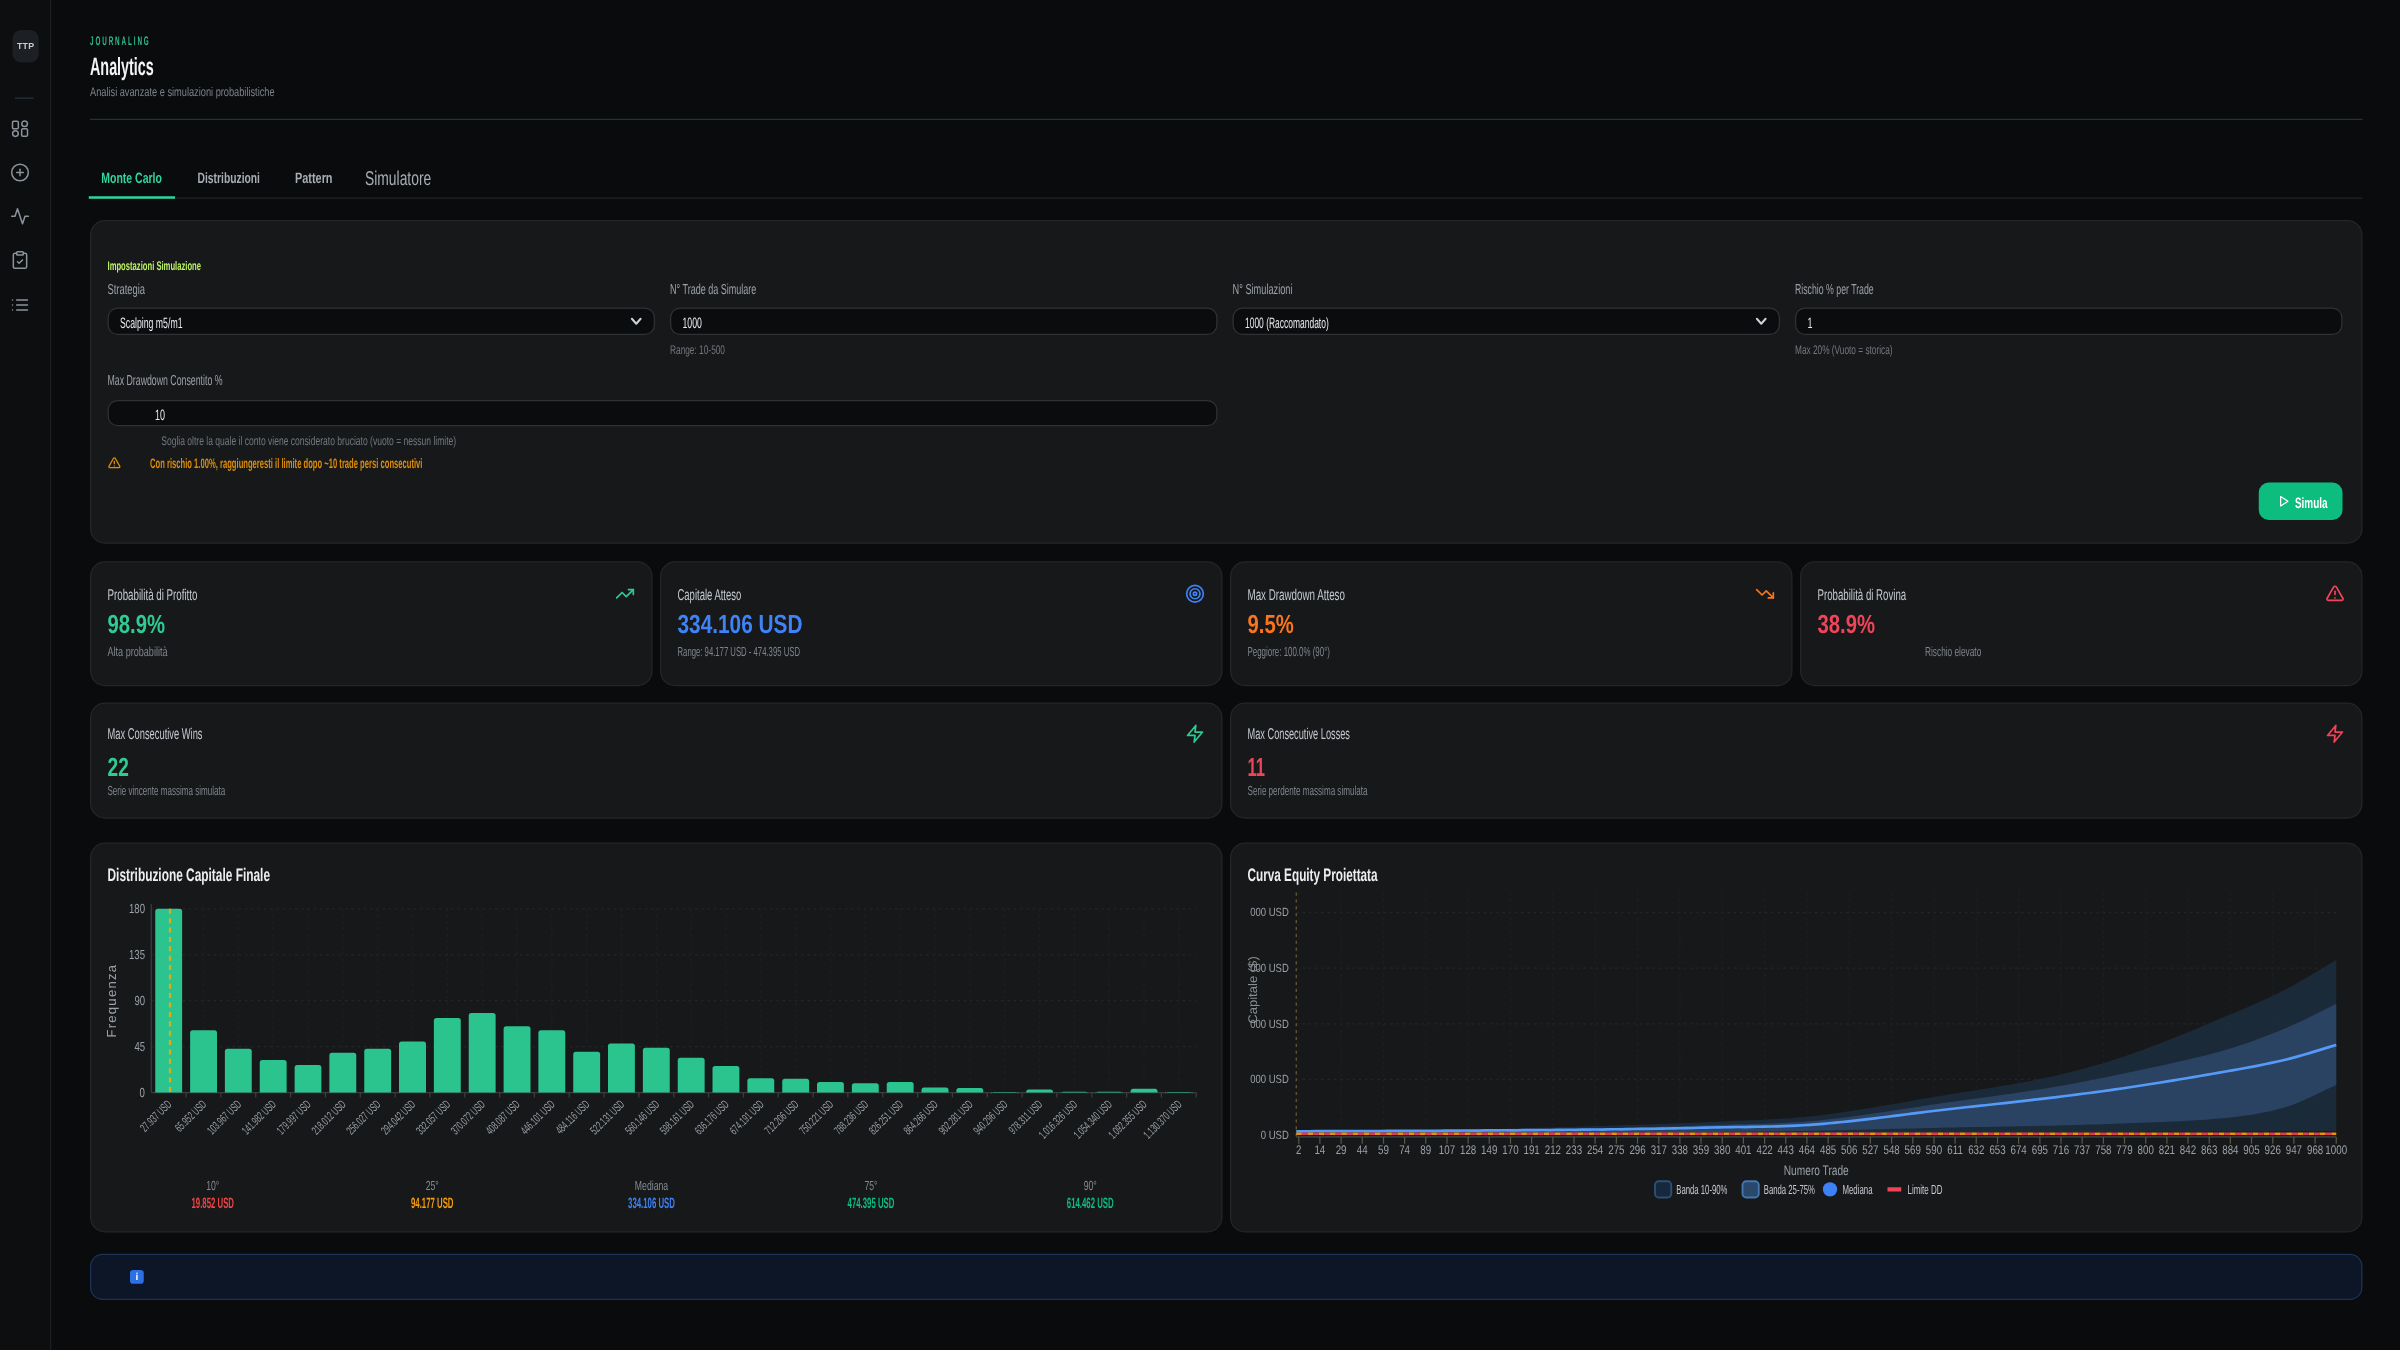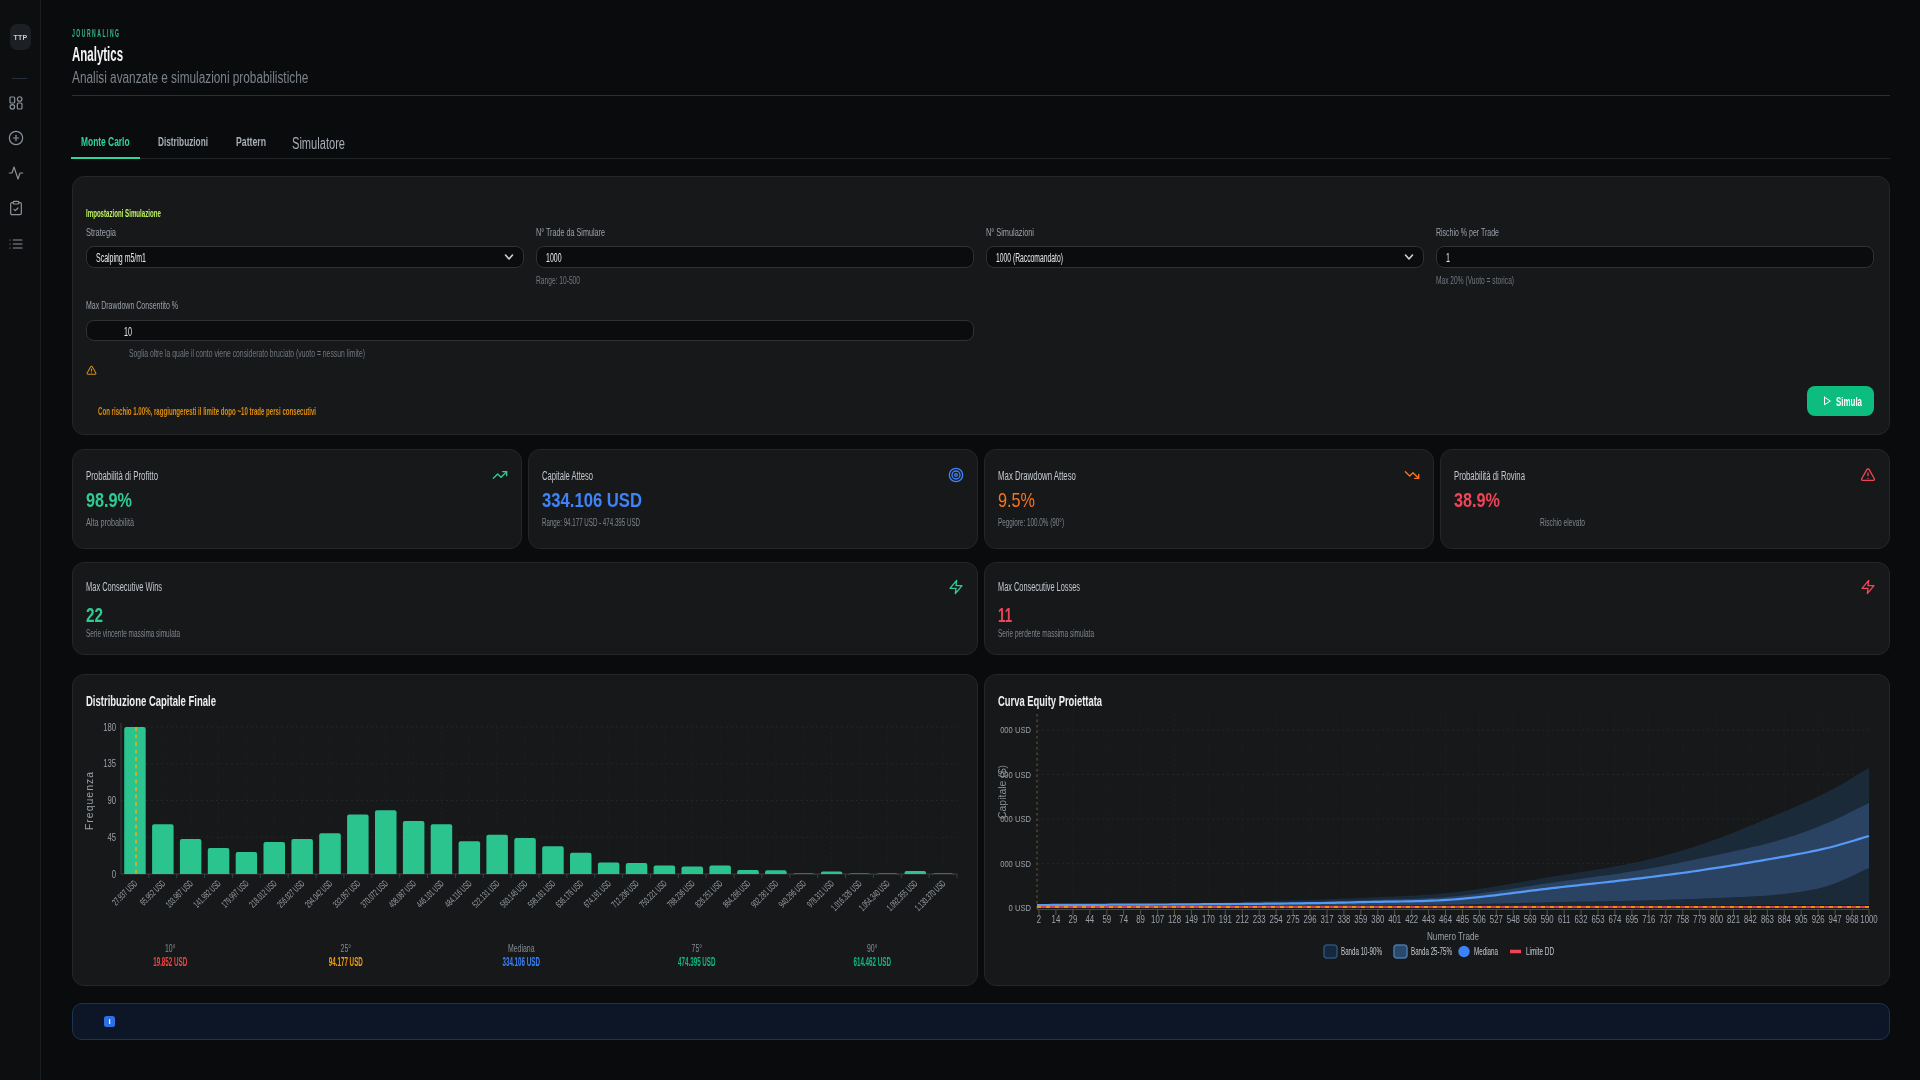--- a/index.html
+++ b/index.html
@@ -34,21 +34,21 @@
 <svg style="position:absolute;left:8px;top:236px" width="16" height="16" viewBox="0 0 24 24" fill="none" stroke="#8b929a" stroke-width="1.8" stroke-linecap="round" stroke-linejoin="round">
       <line x1="8" x2="21" y1="6" y2="6"></line>
       <line x1="8" x2="21" y1="12" y2="12"></line>
       <line x1="8" x2="21" y1="18" y2="18"></line>
       <line x1="3" x2="3.01" y1="6" y2="6"></line>
       <line x1="3" x2="3.01" y1="12" y2="12"></line>
       <line x1="3" x2="3.01" y1="18" y2="18"></line>
     </svg>
 <div class="t" style="left:72px;top:29px;font-size:10px;color:#2ebd8e;font-weight:bold;letter-spacing:3px;"><span style="display:inline-block;transform:scaleX(0.505);transform-origin:0 50%;white-space:nowrap;">JOURNALING</span></div>
 <div class="t" style="left:72px;top:44px;font-size:20px;color:#f2f4f6;font-weight:bold;"><span style="display:inline-block;transform:scaleX(0.574);transform-origin:0 50%;white-space:nowrap;">Analytics</span></div>
-<div class="t" style="left:72px;top:70px;font-size:16px;color:#7b828b;"><span style="display:inline-block;transform:scaleX(0.738);transform-origin:0 50%;white-space:nowrap;">Analisi avanzate e simulazioni probabilistiche</span></div>
+<div class="t" style="left:72px;top:70px;font-size:10px;color:#7b828b;"><span style="display:inline-block;transform:scaleX(0.738);transform-origin:0 50%;white-space:nowrap;">Analisi avanzate e simulazioni probabilistiche</span></div>
 <div style="position:absolute;left:72px;top:95px;width:1818px;height:1px;background:#1e3531;"></div>
 <div style="position:absolute;left:72px;top:158px;width:1818px;height:1px;background:#222527;"></div>
 <div class="t" style="left:81px;top:136px;font-size:12px;color:#2fd49e;font-weight:bold;"><span style="display:inline-block;transform:scaleX(0.700);transform-origin:0 50%;white-space:nowrap;">Monte Carlo</span></div>
 <div class="t" style="left:158px;top:136px;font-size:12px;color:#a6adb5;font-weight:bold;"><span style="display:inline-block;transform:scaleX(0.688);transform-origin:0 50%;white-space:nowrap;">Distribuzioni</span></div>
 <div class="t" style="left:236px;top:136px;font-size:12px;color:#a6adb5;font-weight:bold;"><span style="display:inline-block;transform:scaleX(0.726);transform-origin:0 50%;white-space:nowrap;">Pattern</span></div>
 <div class="t" style="left:292px;top:136px;font-size:16px;color:#a6adb5;font-weight:normal;"><span style="display:inline-block;transform:scaleX(0.693);transform-origin:0 50%;white-space:nowrap;">Simulatore</span></div>
 <div style="position:absolute;left:71px;top:157px;width:69px;height:2.4px;background:#2fd49e;"></div>
 <div class="card" style="left:72px;top:176px;width:1818px;height:259px"></div>
 <div class="t" style="left:86px;top:209px;font-size:10px;color:#bef264;font-weight:bold;"><span style="display:inline-block;transform:scaleX(0.612);transform-origin:0 50%;white-space:nowrap;">Impostazioni Simulazione</span></div>
 <div class="t" style="left:86px;top:227px;font-size:11.5px;color:#9aa1a9;"><span style="display:inline-block;transform:scaleX(0.652);transform-origin:0 50%;white-space:nowrap;">Strategia</span></div>
@@ -73,21 +73,21 @@
 <div class="t" style="left:1436px;top:276px;font-size:10px;color:#71787f;"><span style="display:inline-block;transform:scaleX(0.663);transform-origin:0 50%;white-space:nowrap;">Max 20% (Vuoto = storica)</span></div>
 <div class="t" style="left:86px;top:300px;font-size:11.5px;color:#9aa1a9;"><span style="display:inline-block;transform:scaleX(0.610);transform-origin:0 50%;white-space:nowrap;">Max Drawdown Consentito %</span></div>
 <div class="inp" style="left:86px;top:320px;width:888px;height:21px"></div>
 <div class="t" style="left:96px;top:326px;font-size:12px;color:#e8eaec;margin-left:28px;"><span style="display:inline-block;transform:scaleX(0.599);transform-origin:0 50%;white-space:nowrap;">10</span></div>
 <div class="t" style="left:86px;top:349px;font-size:10px;color:#71787f;margin-left:43px;"><span style="display:inline-block;transform:scaleX(0.683);transform-origin:0 50%;white-space:nowrap;">Soglia oltre la quale il conto viene considerato bruciato (vuoto = nessun limite)</span></div>
 <svg style="position:absolute;left:86px;top:365px" width="11" height="11" viewBox="0 0 24 24" fill="none" stroke="#dd8d0a" stroke-width="2.2" stroke-linecap="round" stroke-linejoin="round">
       <path d="m21.73 18-8-14a2 2 0 0 0-3.48 0l-8 14A2 2 0 0 0 4 20h16a2 2 0 0 0 1.73-2Z"></path>
       <path d="M12 9v4"></path>
       <path d="M12 17h.01"></path>
     </svg>
-<div class="t" style="left:98px;top:366px;font-size:11px;color:#dd8d0a;font-weight:bold;margin-top:40px;"><span style="display:inline-block;transform:scaleX(0.555);transform-origin:0 50%;white-space:nowrap;">Con rischio 1.00%, raggiungeresti il limite dopo ~10 trade persi consecutivi</span></div>
+<div class="t" style="left:120px;top:366px;font-size:11px;color:#dd8d0a;font-weight:bold;"><span style="display:inline-block;transform:scaleX(0.555);transform-origin:0 50%;white-space:nowrap;">Con rischio 1.00%, raggiungeresti il limite dopo ~10 trade persi consecutivi</span></div>
 <div style="position:absolute;left:1807px;top:386px;width:67px;height:30px;background:#0dbd80;border-radius:8px"></div>
 <svg style="position:absolute;left:1822px;top:396px" width="10" height="10" viewBox="0 0 24 24" fill="none" stroke="#fff" stroke-width="2.4" stroke-linecap="round" stroke-linejoin="round">
       <polygon points="6 3 20 12 6 21 6 3"></polygon>
     </svg>
 <div class="t" style="left:1836px;top:396px;font-size:12px;color:#ffffff;font-weight:bold;"><span style="display:inline-block;transform:scaleX(0.661);transform-origin:0 50%;white-space:nowrap;">Simula</span></div>
 <div class="card" style="left:72px;top:449px;width:450px;height:100px"></div>
 <div class="t" style="left:86px;top:470px;font-size:12.5px;color:#c3c9cf;"><span style="display:inline-block;transform:scaleX(0.624);transform-origin:0 50%;white-space:nowrap;">Probabilità di Profitto</span></div>
 <div class="t" style="left:86px;top:489px;font-size:21px;color:#2ecc92;font-weight:bold;"><span style="display:inline-block;transform:scaleX(0.773);transform-origin:0 50%;white-space:nowrap;">98.9%</span></div>
 <div class="t" style="left:86px;top:517px;font-size:10.5px;color:#7e858d;"><span style="display:inline-block;transform:scaleX(0.691);transform-origin:0 50%;white-space:nowrap;">Alta probabilità</span></div>
 <svg style="position:absolute;left:492px;top:467px" width="16" height="16" viewBox="0 0 24 24" fill="none" stroke="#2ecc92" stroke-width="2" stroke-linecap="round" stroke-linejoin="round">
@@ -98,21 +98,21 @@
 <div class="t" style="left:542px;top:470px;font-size:12.5px;color:#c3c9cf;"><span style="display:inline-block;transform:scaleX(0.607);transform-origin:0 50%;white-space:nowrap;">Capitale Atteso</span></div>
 <div class="t" style="left:542px;top:489px;font-size:21px;color:#3e83f8;font-weight:bold;"><span style="display:inline-block;transform:scaleX(0.793);transform-origin:0 50%;white-space:nowrap;">334.106 USD</span></div>
 <div class="t" style="left:542px;top:517px;font-size:10.5px;color:#7e858d;"><span style="display:inline-block;transform:scaleX(0.589);transform-origin:0 50%;white-space:nowrap;">Range: 94.177 USD - 474.395 USD</span></div>
 <svg style="position:absolute;left:948px;top:467px" width="16" height="16" viewBox="0 0 24 24" fill="none" stroke="#3e83f8" stroke-width="2" stroke-linecap="round" stroke-linejoin="round">
       <circle cx="12" cy="12" r="10"></circle>
       <circle cx="12" cy="12" r="6"></circle>
       <circle cx="12" cy="12" r="2"></circle>
     </svg>
 <div class="card" style="left:984px;top:449px;width:450px;height:100px"></div>
 <div class="t" style="left:998px;top:470px;font-size:12.5px;color:#c3c9cf;"><span style="display:inline-block;transform:scaleX(0.627);transform-origin:0 50%;white-space:nowrap;">Max Drawdown Atteso</span></div>
-<div class="t" style="left:998px;top:489px;font-size:21px;color:#f9741c;font-weight:normal;"><span style="display:inline-block;transform:scaleX(0.773);transform-origin:0 50%;white-space:nowrap;">9.5%</span></div>
+<div class="t" style="left:998px;top:489px;font-size:21px;color:#f9741c;font-weight:bold;"><span style="display:inline-block;transform:scaleX(0.773);transform-origin:0 50%;white-space:nowrap;">9.5%</span></div>
 <div class="t" style="left:998px;top:517px;font-size:10.5px;color:#7e858d;"><span style="display:inline-block;transform:scaleX(0.604);transform-origin:0 50%;white-space:nowrap;">Peggiore: 100.0% (90°)</span></div>
 <svg style="position:absolute;left:1404px;top:467px" width="16" height="16" viewBox="0 0 24 24" fill="none" stroke="#f9741c" stroke-width="2" stroke-linecap="round" stroke-linejoin="round">
       <polyline points="22 17 13.5 8.5 8.5 13.5 2 7"></polyline>
       <polyline points="16 17 22 17 22 11"></polyline>
     </svg>
 <div class="card" style="left:1440px;top:449px;width:450px;height:100px"></div>
 <div class="t" style="left:1454px;top:470px;font-size:12.5px;color:#c3c9cf;"><span style="display:inline-block;transform:scaleX(0.619);transform-origin:0 50%;white-space:nowrap;">Probabilità di Rovina</span></div>
 <div class="t" style="left:1454px;top:489px;font-size:21px;color:#f04458;font-weight:bold;"><span style="display:inline-block;transform:scaleX(0.773);transform-origin:0 50%;white-space:nowrap;">38.9%</span></div>
 <div class="t" style="left:1540px;top:517px;font-size:10.5px;color:#7e858d;text-decoration:underline;"><span style="display:inline-block;transform:scaleX(0.632);transform-origin:0 50%;white-space:nowrap;">Rischio elevato</span></div>
 <svg style="position:absolute;left:1860px;top:467px" width="16" height="16" viewBox="0 0 24 24" fill="none" stroke="#f04458" stroke-width="2" stroke-linecap="round" stroke-linejoin="round">

